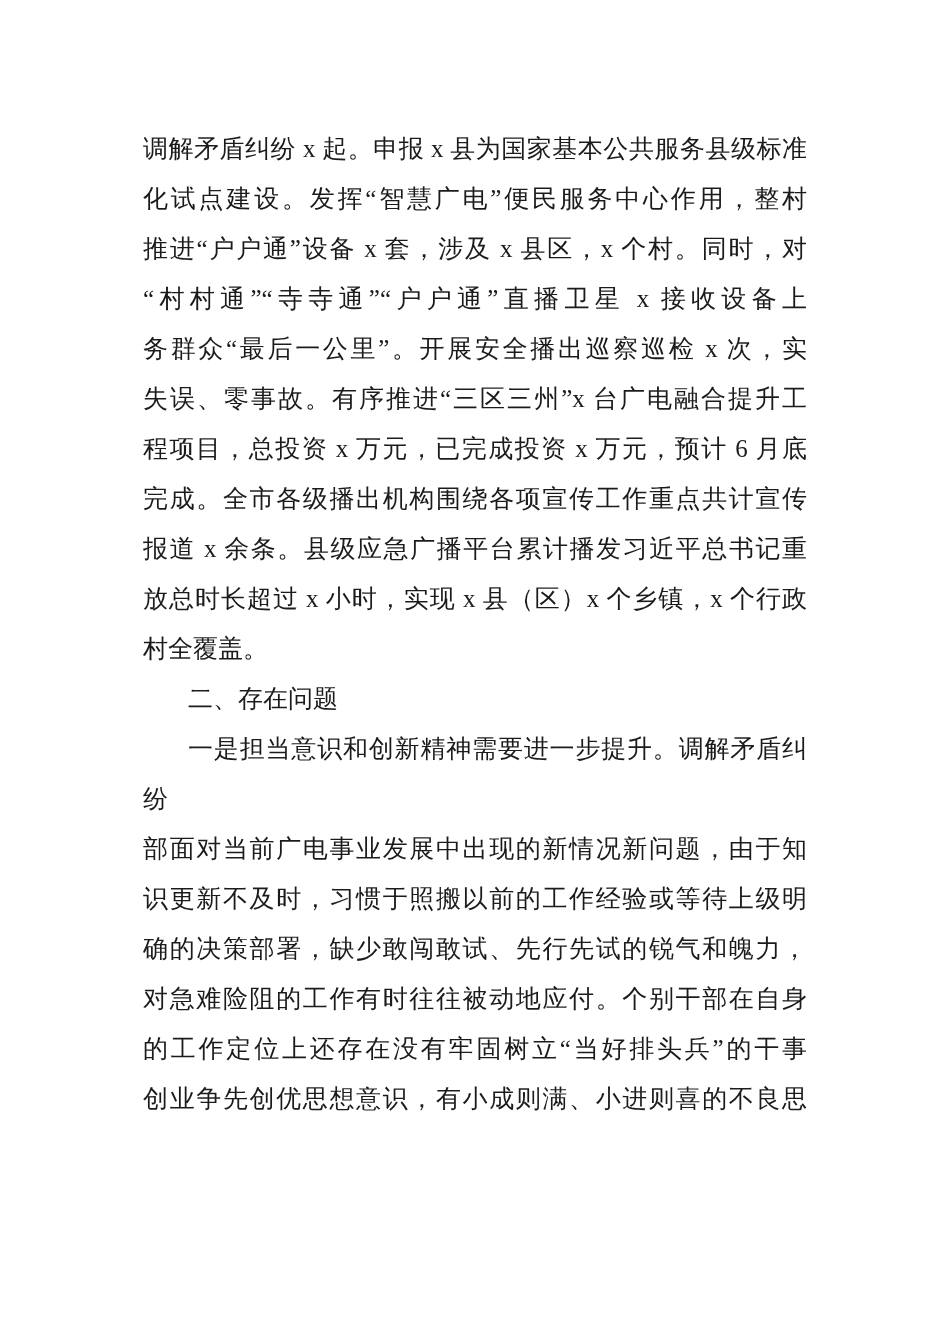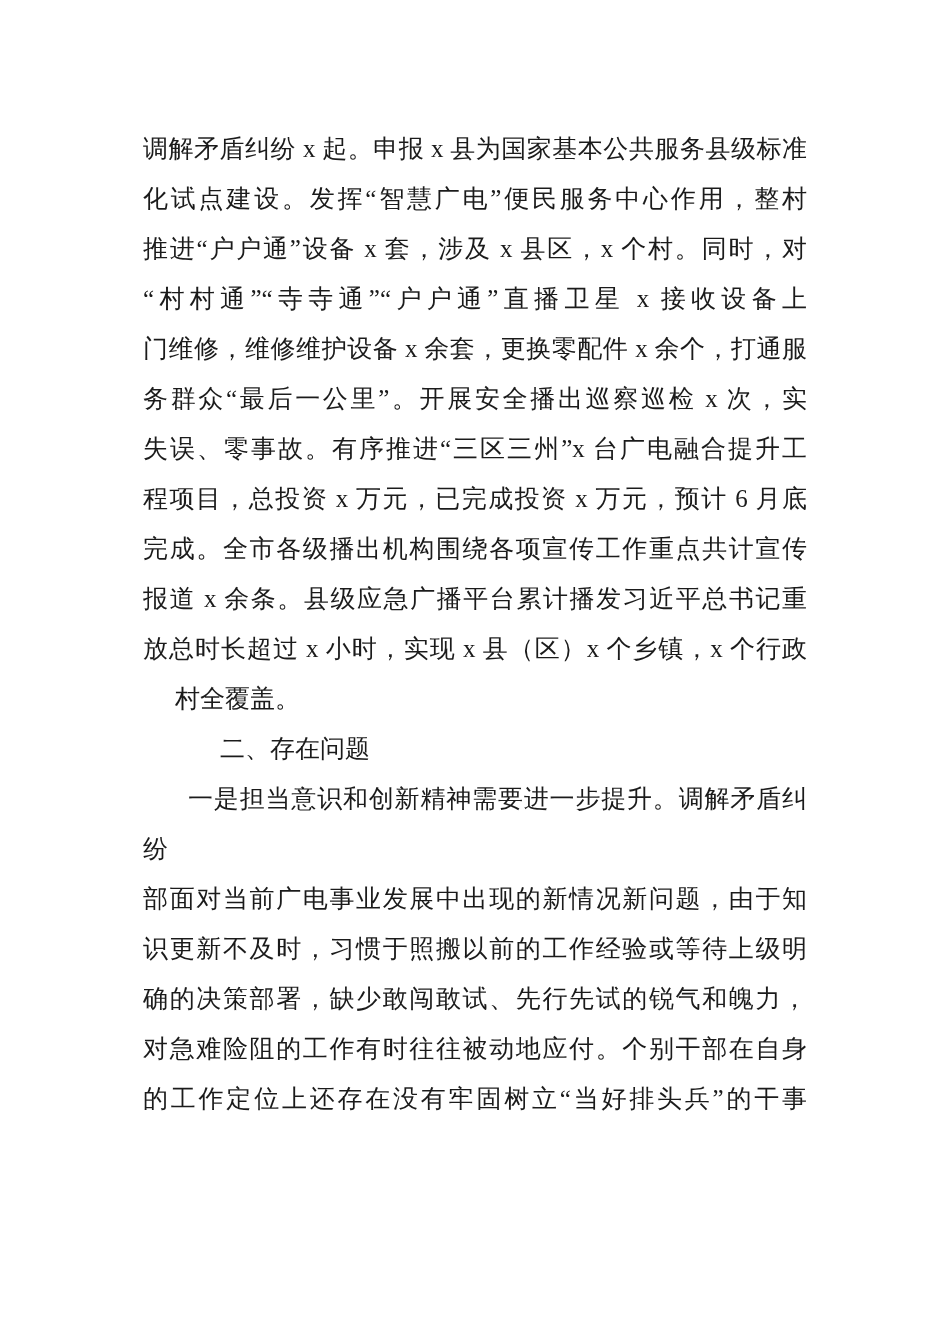--- a/index.html
+++ b/index.html
@@ -25,50 +25,49 @@
   .block { width: 100%; }
   .line {
     font-size: 25px;
     line-height: 50px;
     text-align: justify;
     text-align-last: justify;
     white-space: normal;
   }
   .line-last {
     text-align-last: left;
-    margin-left: 32px;
   }
   .line-indent {
     text-indent: 45px;
   }
 </style>
 </head>
 <body style="background: rgb(255, 255, 255);">
 
 <div class="page">
   <div class="content" style="color: rgb(27, 27, 27);">
       <div class="block">
         <div class="line">调解矛盾纠纷 x 起。申报 x 县为国家基本公共服务县级标准</div>
         <div class="line">化试点建设。发挥“智慧广电”便民服务中心作用，整村</div>
         <div class="line">推进“户户通”设备 x 套，涉及 x 县区，x 个村。同时，对</div>
         <div class="line">“村村通”“寺寺通”“户户通”直播卫星 x 接收设备上</div>
-        <div class="line">门维修，维修维护设备 x 余套，更换零配件 x 余个，打通服</div>
         <div class="line">务群众“最后一公里”。开展安全播出巡察巡检 x 次，实</div>
         <div class="line">失误、零事故。有序推进“三区三州”x 台广电融合提升工</div>
         <div class="line">程项目，总投资 x 万元，已完成投资 x 万元，预计 6 月底</div>
         <div class="line">完成。全市各级播出机构围绕各项宣传工作重点共计宣传</div>
         <div class="line">报道 x 余条。县级应急广播平台累计播发习近平总书记重</div>
         <div class="line">放总时长超过 x 小时，实现 x 县（区）x 个乡镇，x 个行政</div>
         <div class="line line-last">村全覆盖。</div>
       </div>
       <div class="block">
         <div class="line line-last line-indent">二、存在问题</div>
       </div>
       <div class="block">
         <div class="line line-indent">一是担当意识和创新精神需要进一步提升。调解矛盾纠纷</div>
         <div class="line">部面对当前广电事业发展中出现的新情况新问题，由于知</div>
         <div class="line">识更新不及时，习惯于照搬以前的工作经验或等待上级明</div>
         <div class="line">确的决策部署，缺少敢闯敢试、先行先试的锐气和魄力，</div>
         <div class="line">对急难险阻的工作有时往往被动地应付。个别干部在自身</div>
         <div class="line">的工作定位上还存在没有牢固树立“当好排头兵”的干事</div>
+        <div class="line">创业争先创优思想意识，有小成则满、小进则喜的不良思</div>
       </div>
     </div>
 </div>
 
 </body></html>

